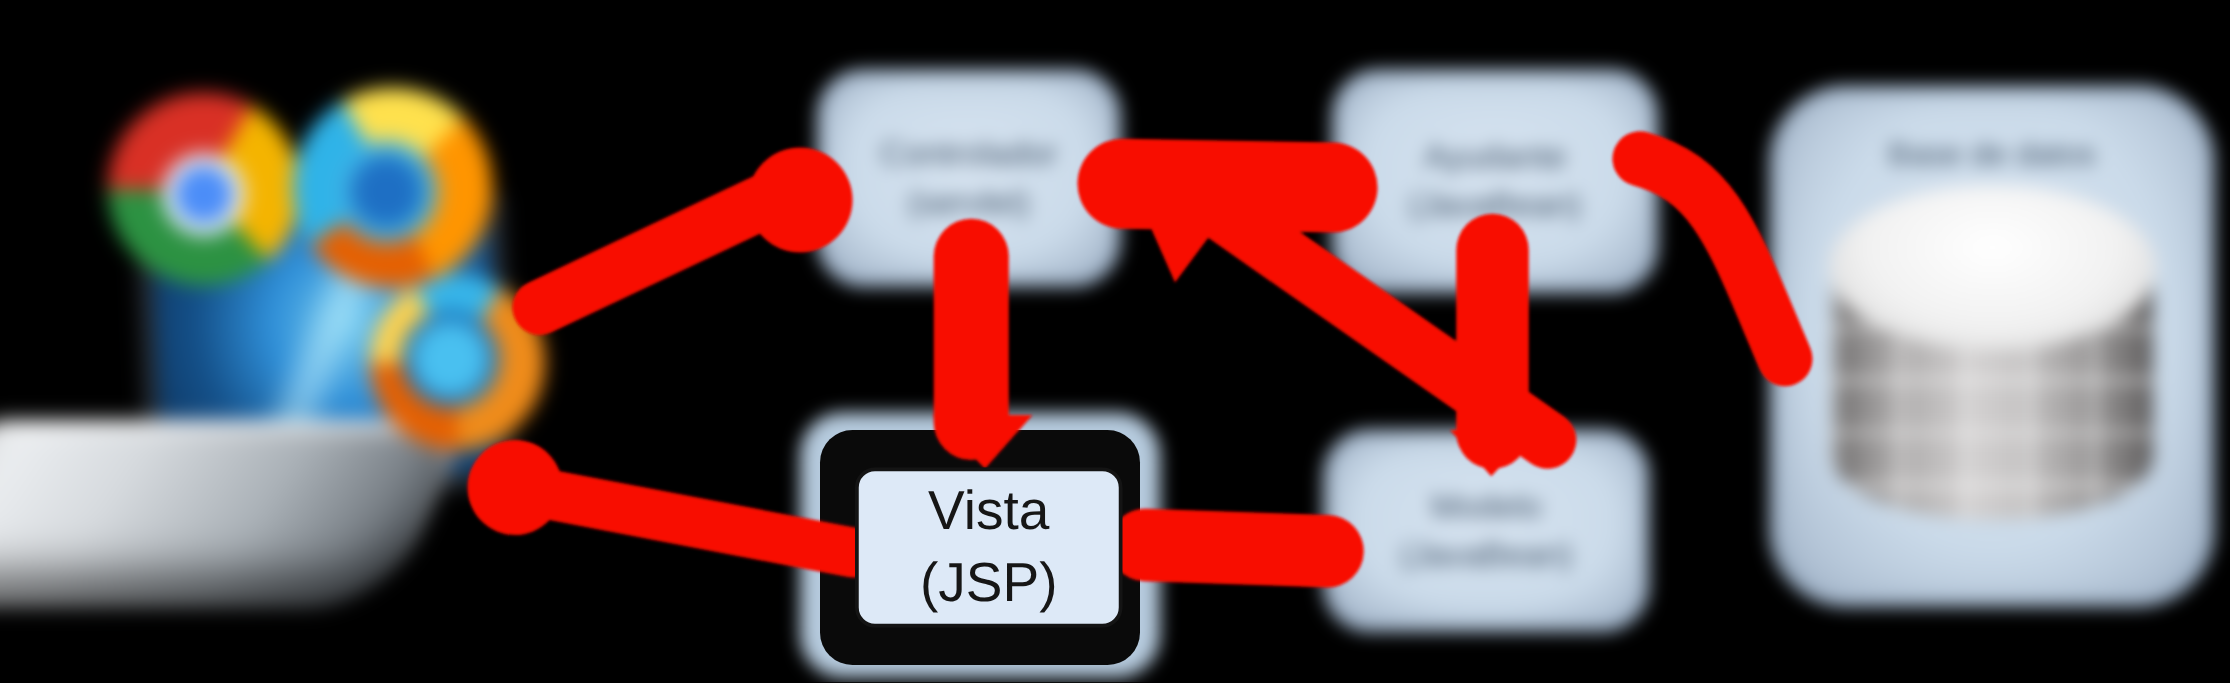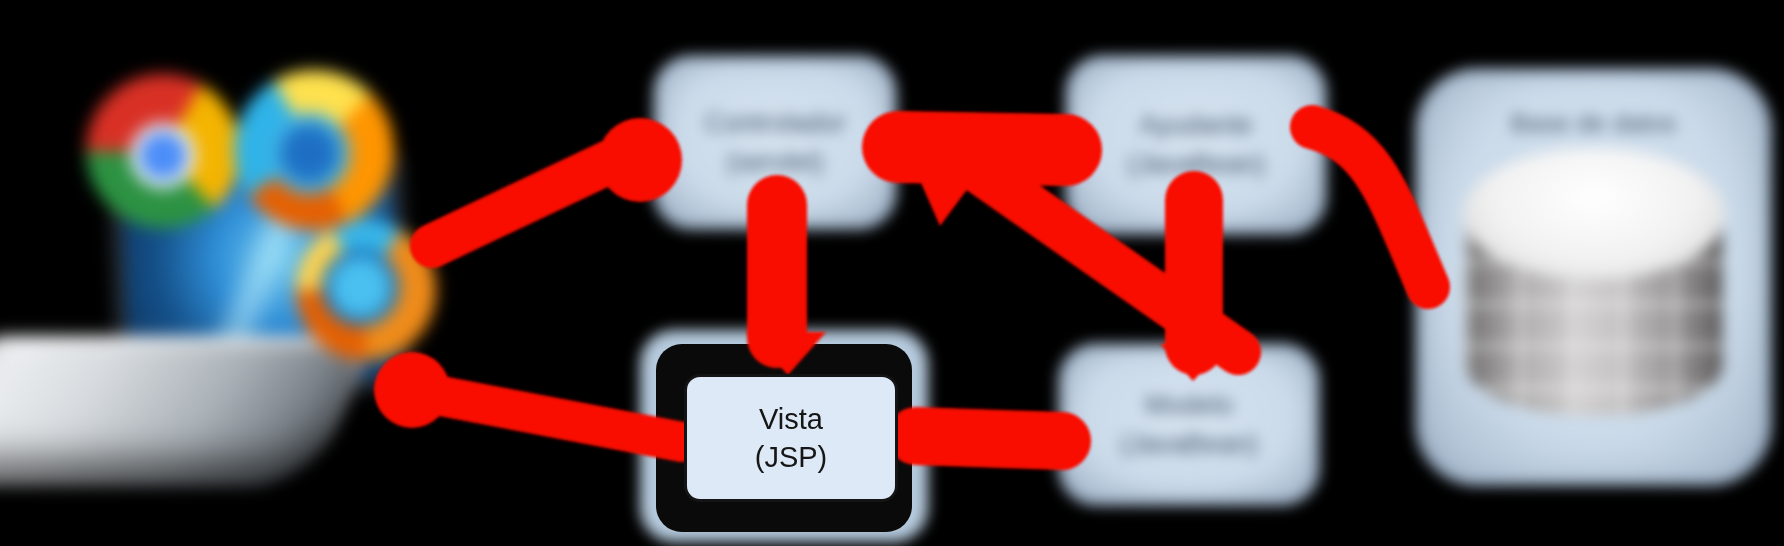--- a/index.html
+++ b/index.html
@@ -57,21 +57,21 @@
           conic-gradient(from 30deg, #f08c1a 0 150deg, #e66000 150deg 240deg, #ffd24d 240deg 300deg, #37b6ea 300deg 360deg);}
 
   
   .view-halo{position:absolute;left:640px;top:330px;width:288px;height:212px;border-radius:34px;
         background:#b6cbde;}
   .view-outer{position:absolute;left:656px;top:344px;width:256px;height:188px;border-radius:26px;
         background:#0a0a0a;z-index:3;}
   .view-inner{position:absolute;left:684px;top:374px;width:214px;height:128px;border-radius:16px;
         background:#dde9f7;border:3px solid #141414;box-sizing:border-box;z-index:7;
         display:flex;flex-direction:column;align-items:center;justify-content:center;}
-  .vline{font-size:29px;color:#161616;line-height:1.32;white-space:nowrap;}
+  .vline{font-size:44px;color:#161616;line-height:1.32;white-space:nowrap;}
 
   .arrows{position:absolute;left:0;top:0;z-index:5;}
 </style>
 </head>
 <body>
 
 <div class="stage">
 
   <div class="blur-layer">
 

